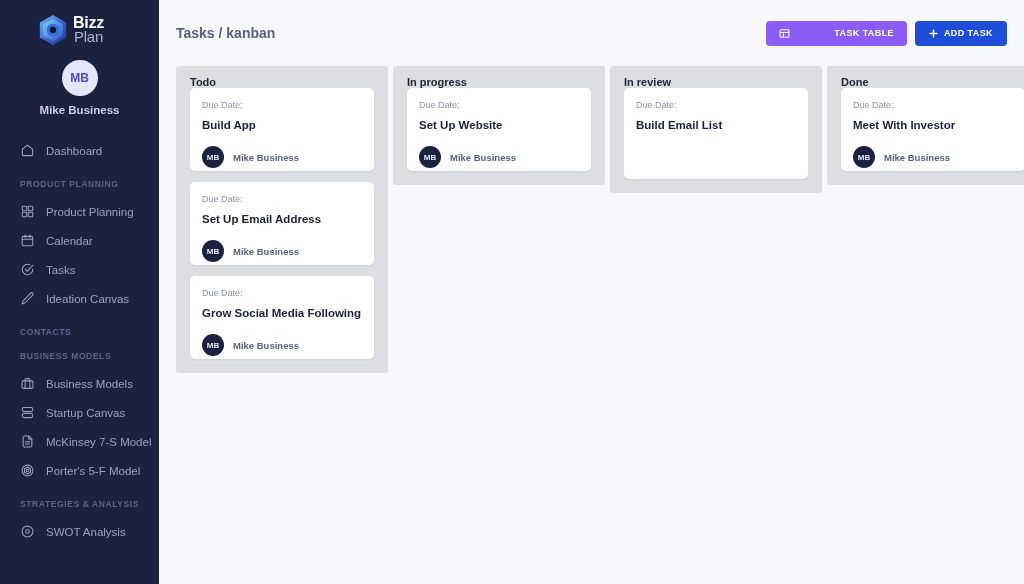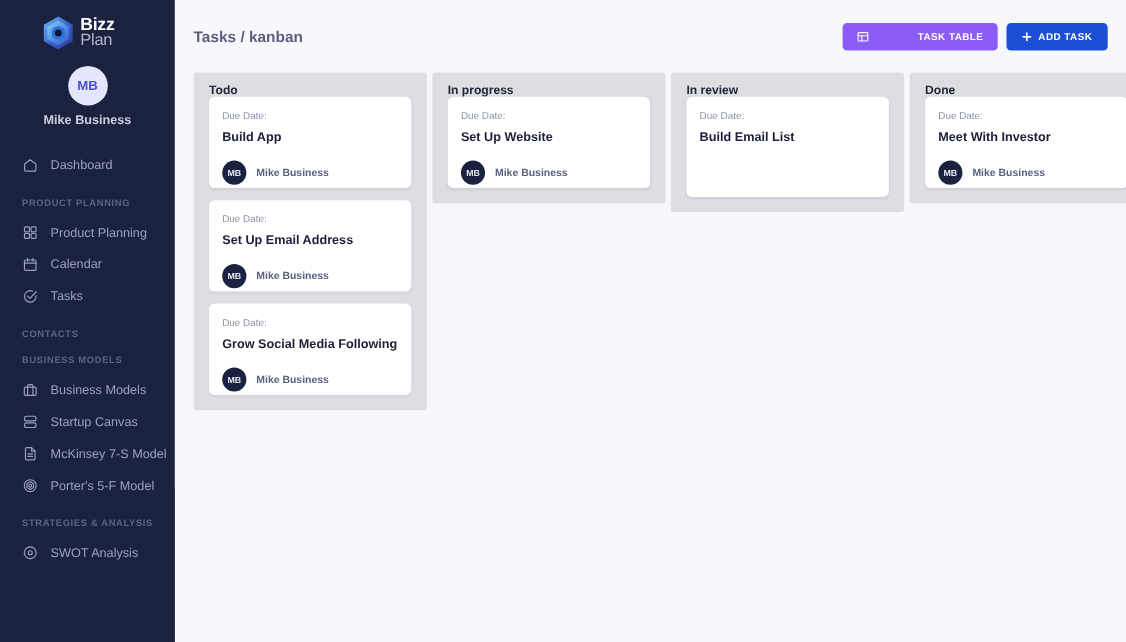--- a/index.html
+++ b/index.html
@@ -15,20 +15,21 @@
   .sidebar {
     width: 159px; min-width: 159px; height: 584px;
     background: #1b2240;
     overflow: hidden;
     position: relative;
   }
   .brand {
     display: flex; align-items: center; justify-content: center;
     gap: 5px;
     padding: 14px 17px 4px 0;
+    text-align: center;
   }
   .logo-mark { width: 30px; height: 32px; display: block; }
   .logo-text { display: flex; flex-direction: column; line-height: 0.92; }
   .logo-bizz {
     color: #ffffff; font-size: 16px; font-weight: bold;
     letter-spacing: -0.2px;
   }
   .logo-plan {
     color: #aeb4cc; font-size: 15px; font-weight: normal;
     letter-spacing: -0.2px;
@@ -213,20 +214,28 @@
         </div>
         <div class="nav-item">
           <span class="ic">
             <svg viewBox="0 0 20 20" fill="none" stroke="currentColor" stroke-width="1.4" stroke-linecap="round" stroke-linejoin="round">
               <path d="M17 9.3V10a7 7 0 1 1-4.2-6.4"></path>
               <polyline points="6.8,9.6 9.6,12.4 17.2,4.3"></polyline>
             </svg>
           </span>
           <span>Tasks</span>
         </div>
+        <div class="nav-item">
+          <span class="ic">
+            <svg viewBox="0 0 20 20" fill="none" stroke="currentColor" stroke-width="1.4" stroke-linecap="round" stroke-linejoin="round">
+              <path d="M14.2 2.8a1.9 1.9 0 0 1 2.7 2.7L6.4 16 2.8 17.2 4 13.6z"></path>
+            </svg>
+          </span>
+          <span>Ideation Canvas</span>
+        </div>
         <div class="section-label">CONTACTS</div>
         <div class="section-label">BUSINESS MODELS</div>
         <div class="nav-item">
           <span class="ic">
             <svg viewBox="0 0 20 20" fill="none" stroke="currentColor" stroke-width="1.4" stroke-linecap="round" stroke-linejoin="round">
               <rect x="2.8" y="6.5" width="14.4" height="10" rx="1.6"></rect>
               <path d="M13.2 16.5V5a1.5 1.5 0 0 0-1.5-1.5H8.3A1.5 1.5 0 0 0 6.8 5v11.5"></path>
             </svg>
           </span>
           <span>Business Models</span>

